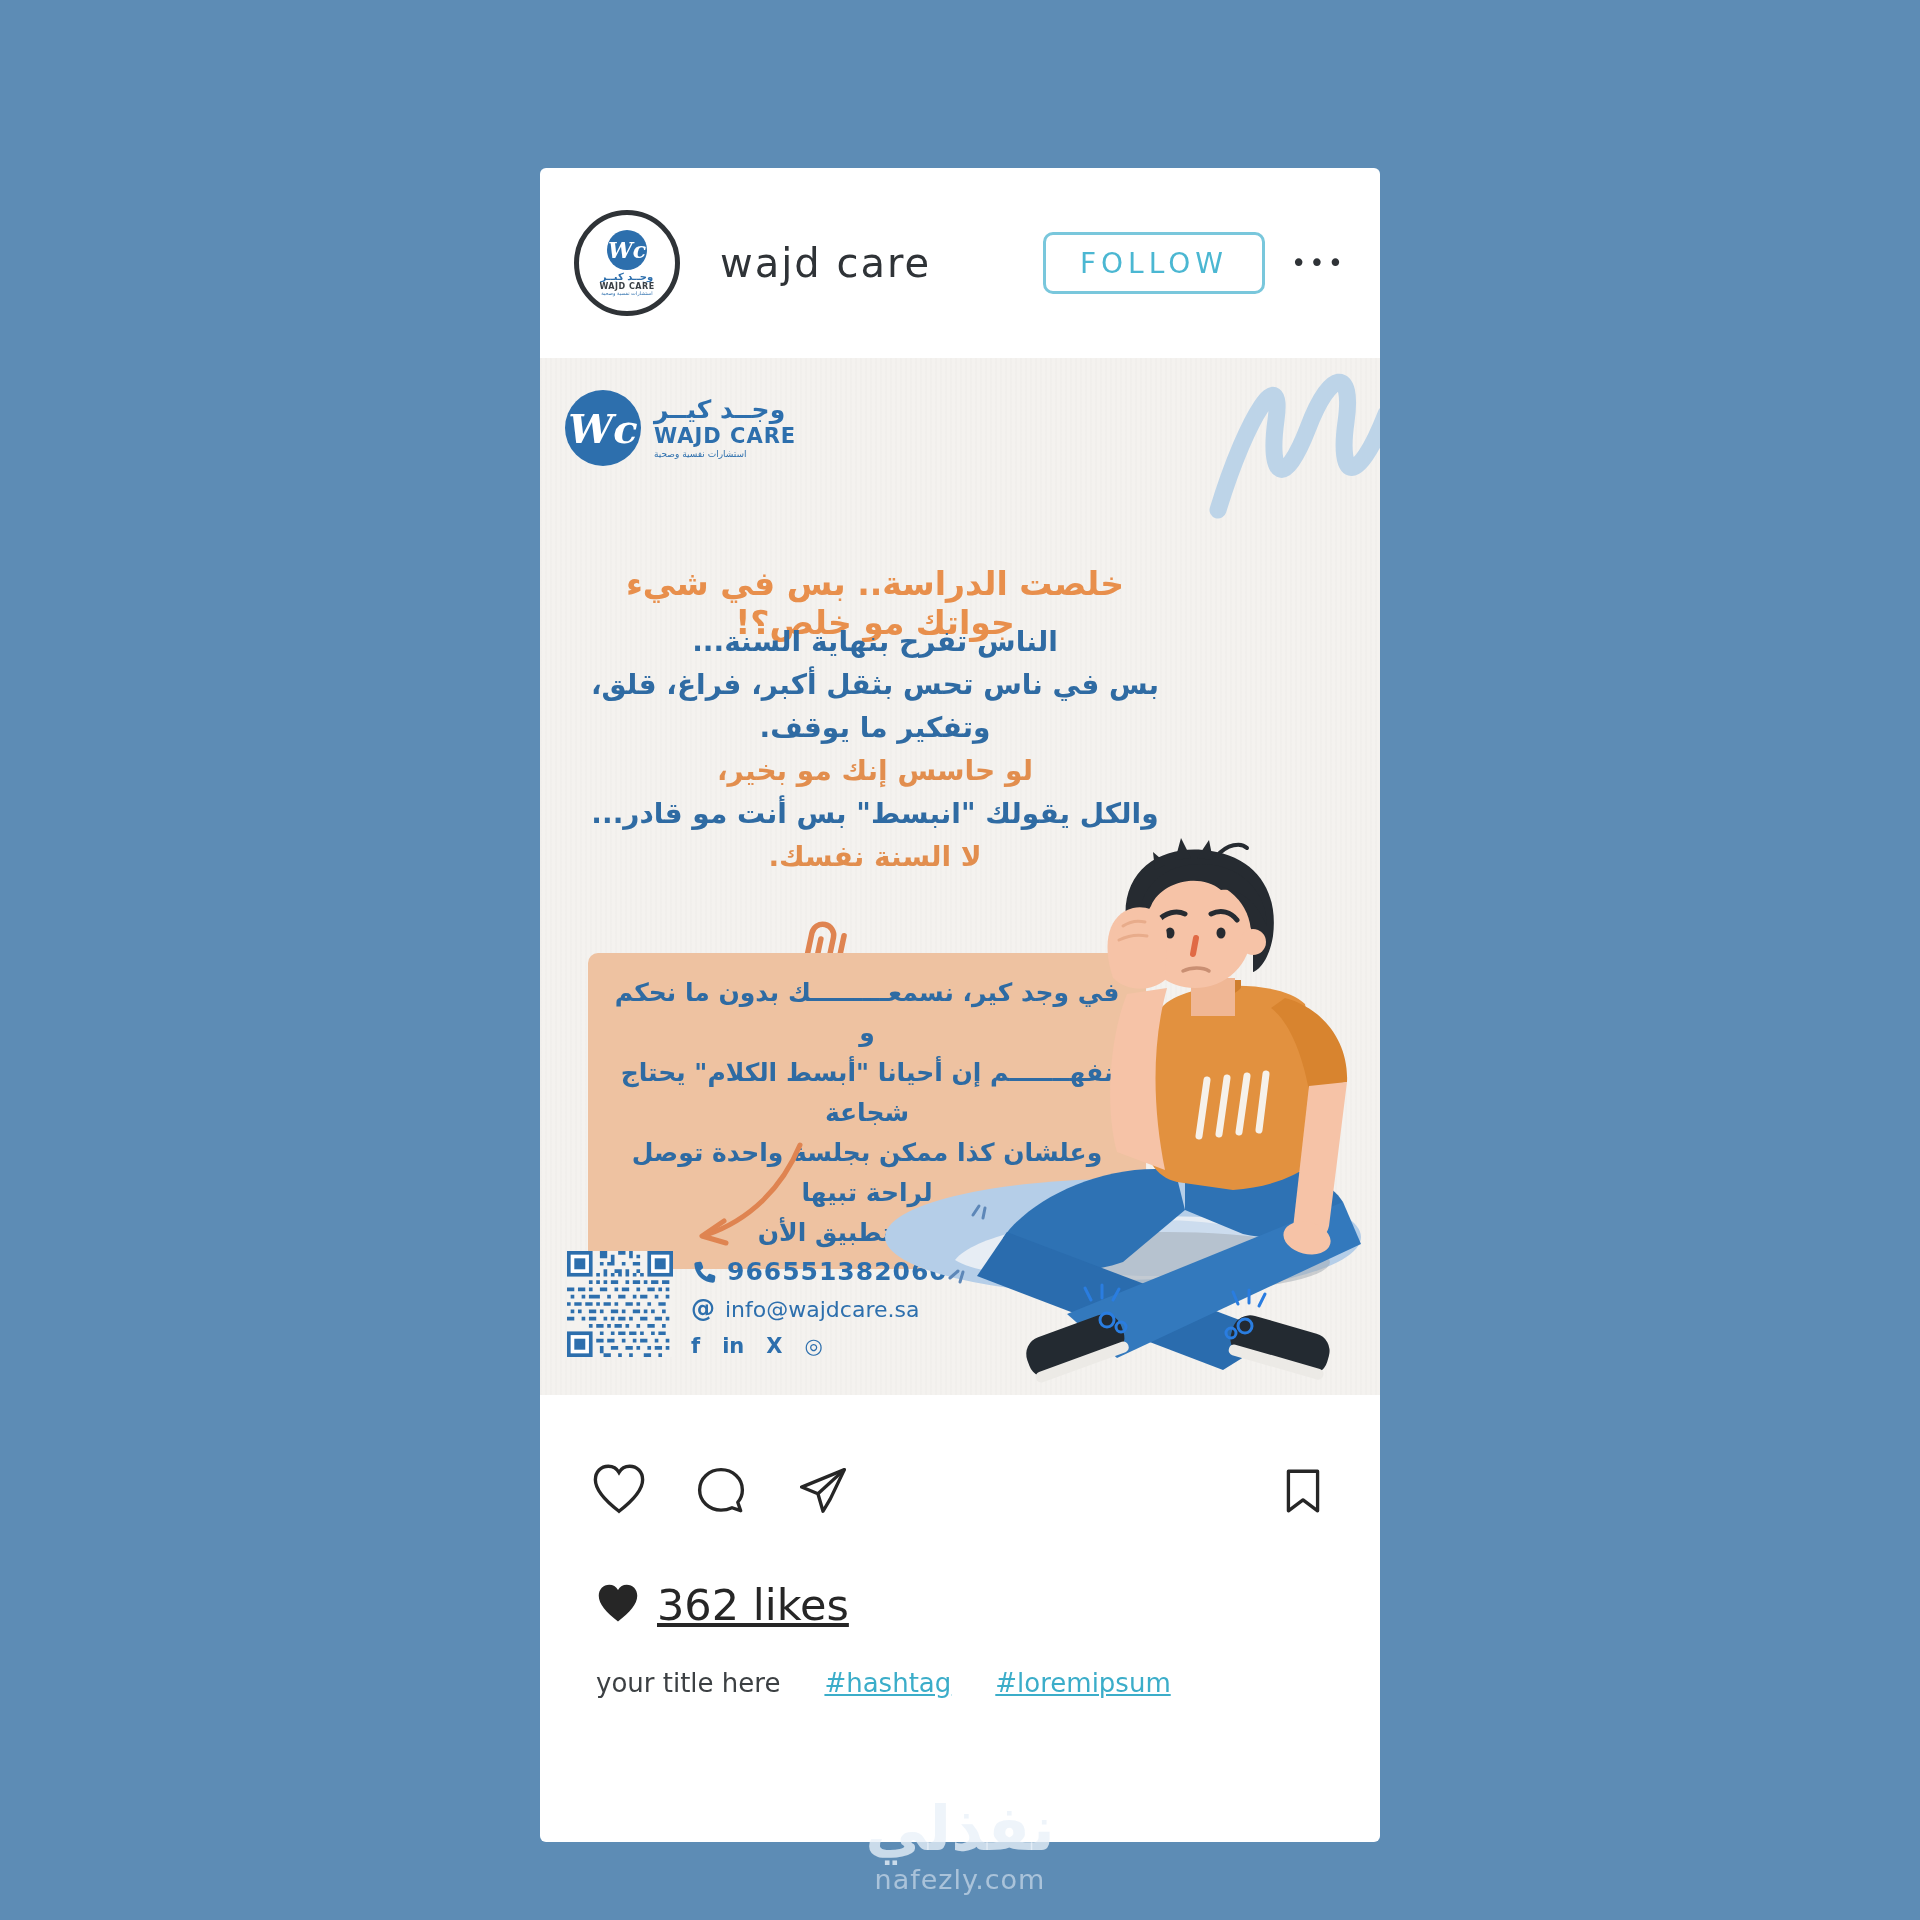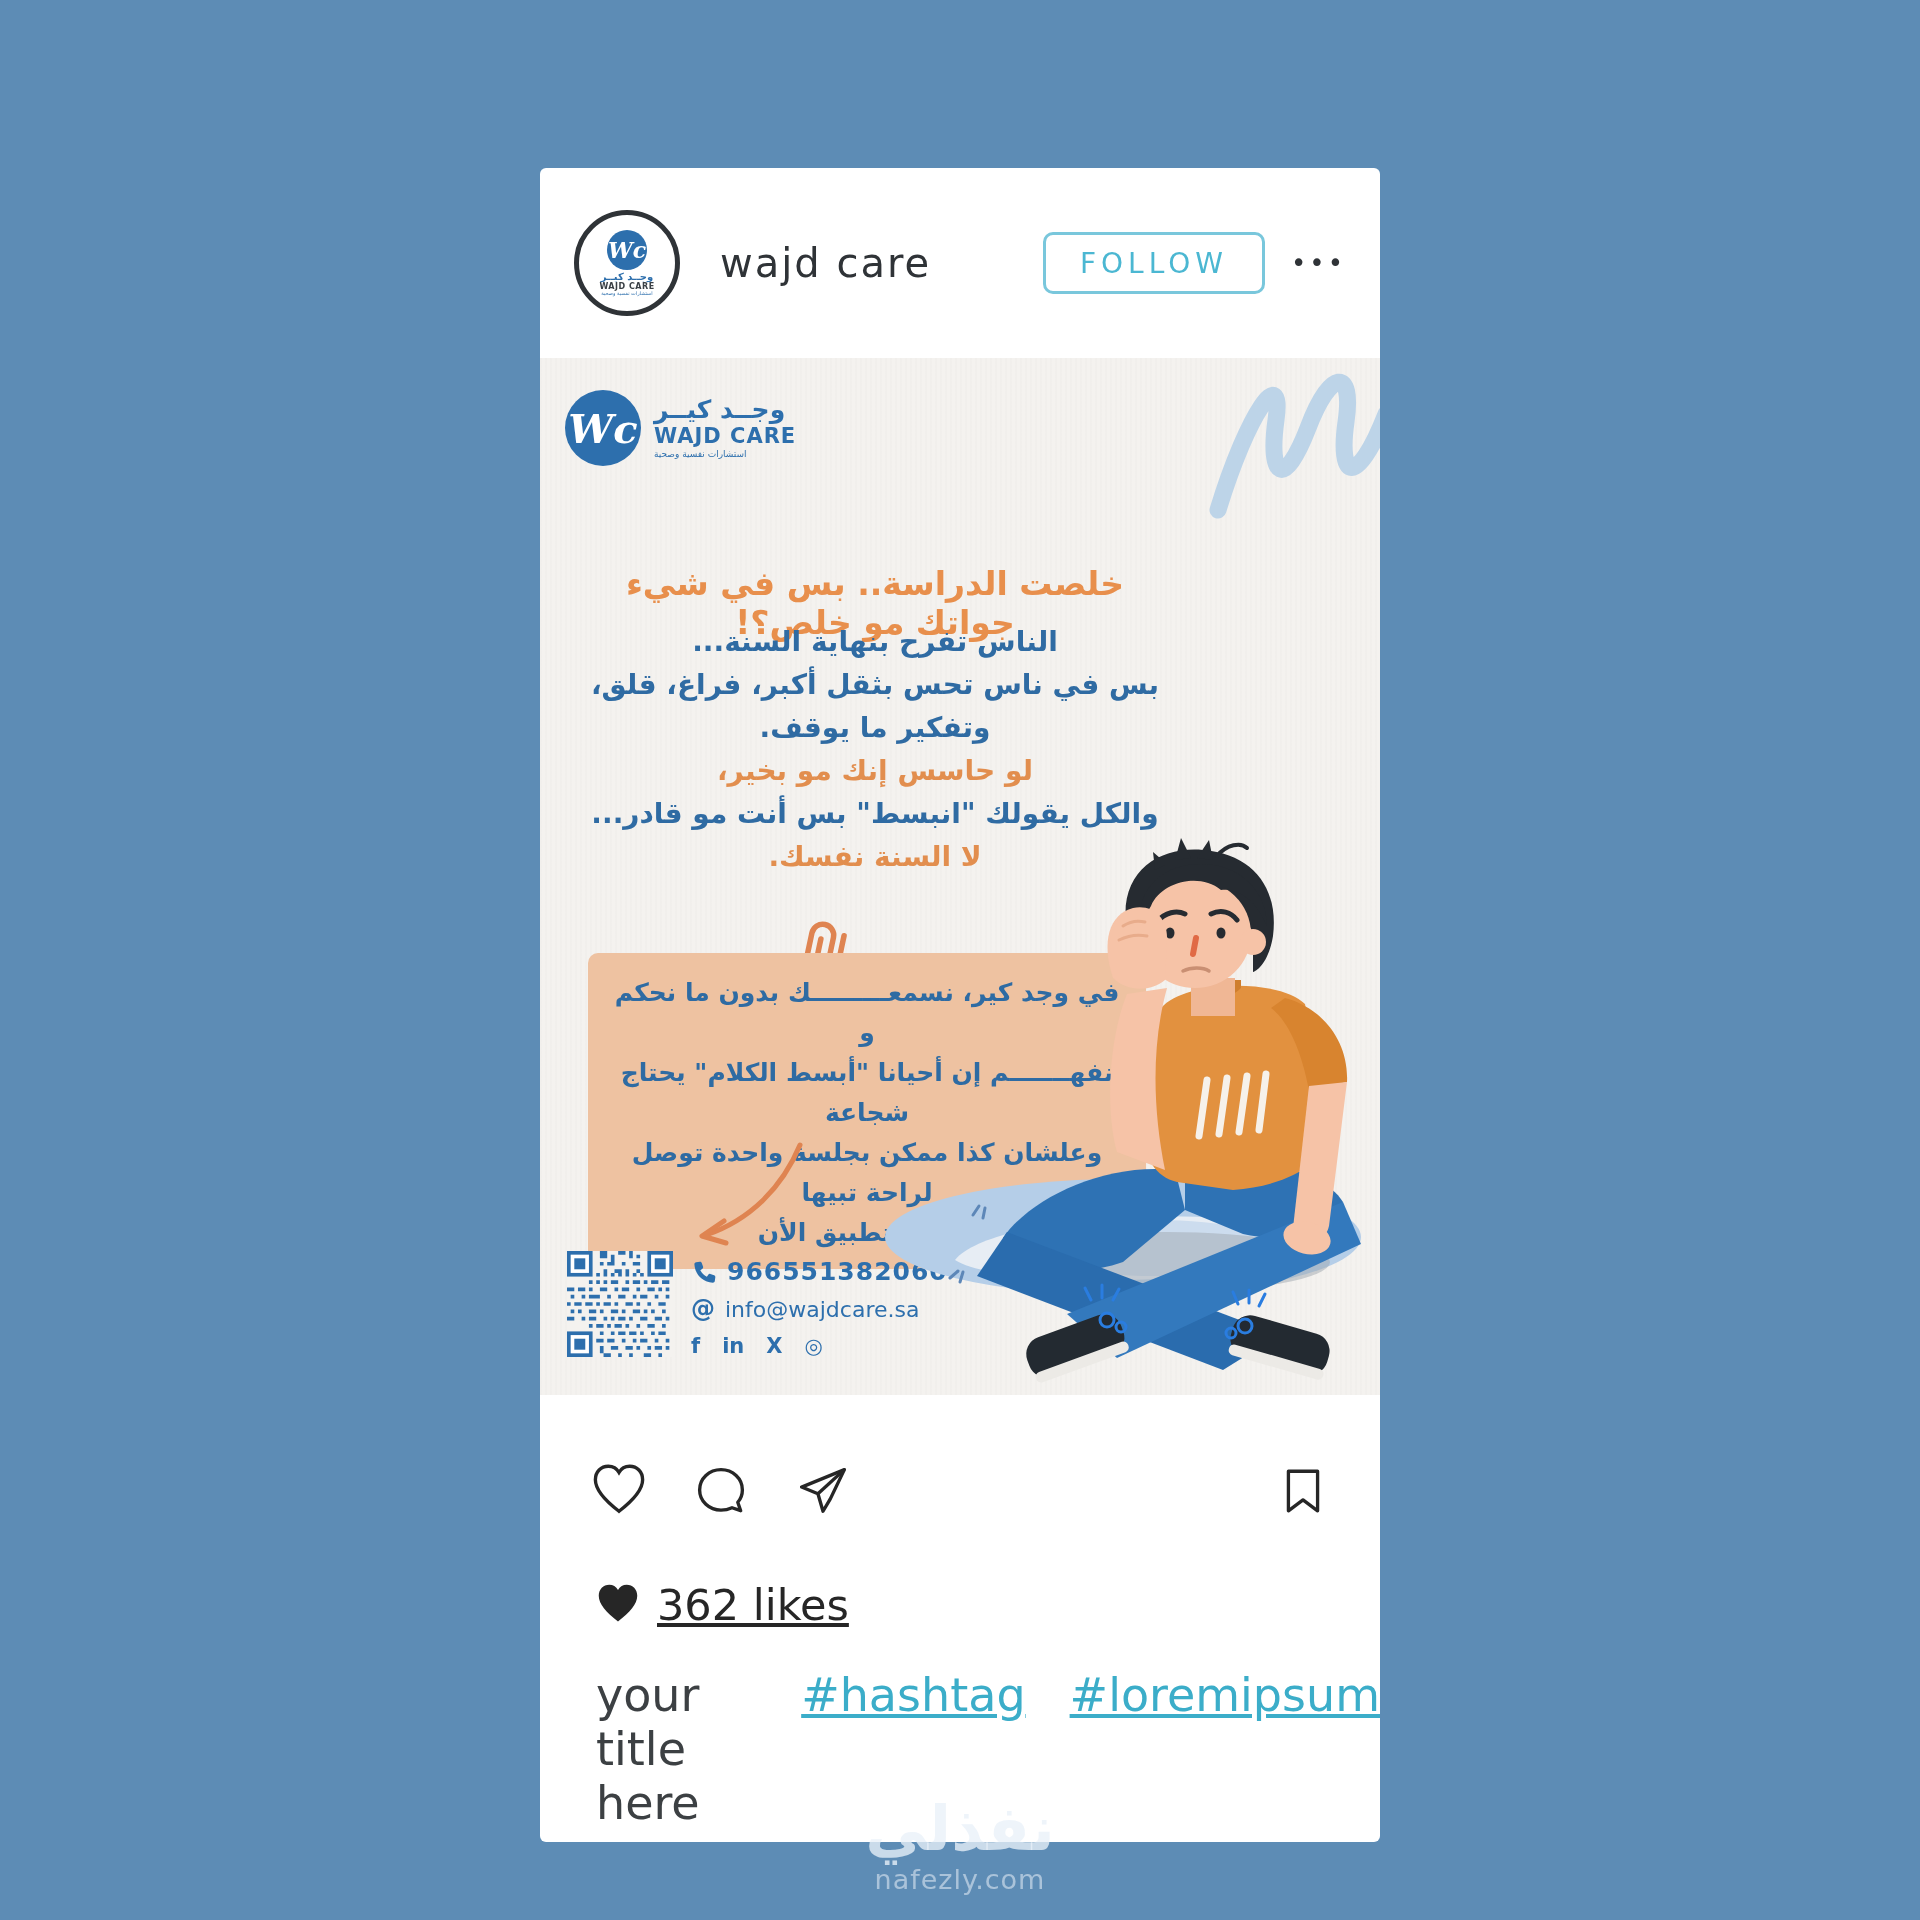--- a/index.html
+++ b/index.html
@@ -56,21 +56,21 @@
   .social-row{display:flex;align-items:center;gap:22px;margin-top:2px;}
   .social-glyph{font-size:21px;font-weight:bold;color:#2d6fad;cursor:pointer;}
 
   .boy{position:absolute;left:315px;top:472px;}
 
   
   .actions{position:absolute;top:1296px;left:0;right:0;display:flex;align-items:center;gap:48px;padding:0 52px;box-sizing:border-box;}
   .act-icon{cursor:pointer;display:block;}
   .bookmark{margin-left:auto;}
   .likes{position:absolute;top:1412px;left:56px;display:flex;align-items:center;gap:17px;color:#262626;font-size:43px;cursor:pointer;text-decoration:underline;}
-  .caption{position:absolute;top:1500px;left:56px;display:flex;align-items:baseline;gap:44px;font-size:46px;}
+  .caption{position:absolute;top:1500px;left:56px;display:flex;align-items:baseline;gap:44px;font-size:26px;}
   .caption-title{color:#3c4043;}
   .hashtag{color:#3badc9;cursor:pointer;text-decoration:underline;}
 
   
   .site-wm{position:absolute;left:0;right:0;top:1798px;text-align:center;}
   .site-wm-title{font-size:62px;font-weight:bold;color:rgba(233,241,248,0.78);direction:rtl;line-height:1;}
   .site-wm-url{font-size:27px;color:rgba(233,241,248,0.55);margin-top:4px;letter-spacing:1px;}
 </style>
 </head>
 <body>

